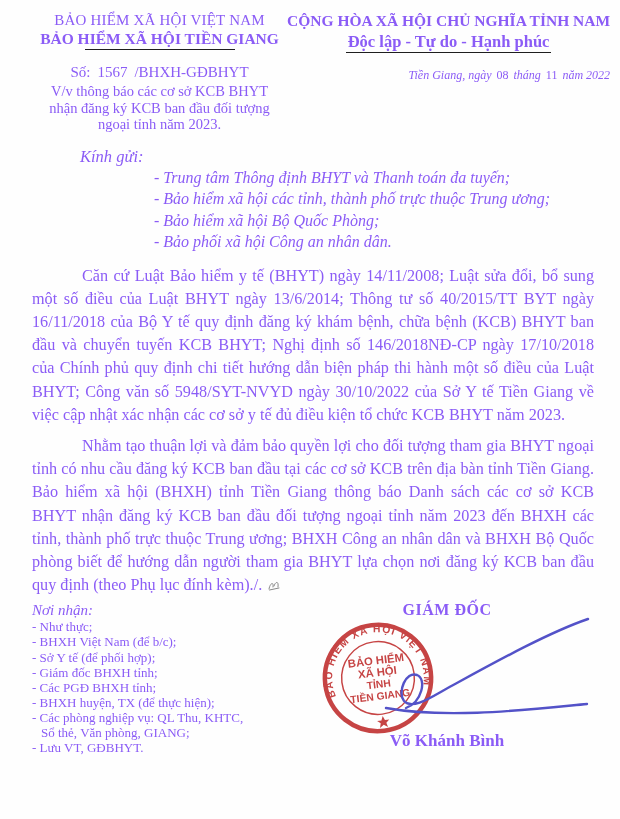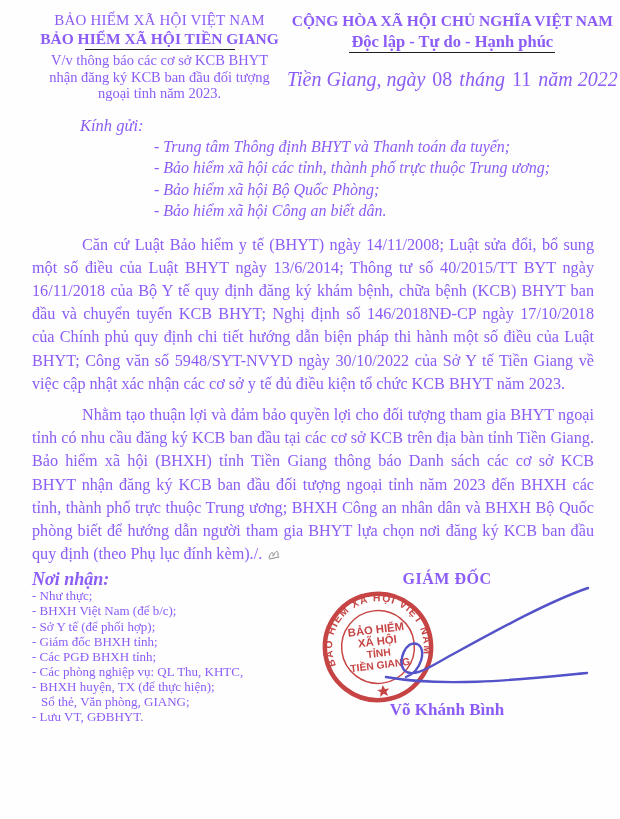--- a/index.html
+++ b/index.html
@@ -15,97 +15,98 @@
   .header-right { flex:1; text-align:center; }
   .org-parent { font-size:15px; letter-spacing:.2px; white-space:nowrap; }
   .org-name { font-size:15.5px; font-weight:bold; white-space:nowrap; margin-top:1px; }
   .org-underline { width:150px; border-bottom:1.6px solid #1f1f1f; margin:1px auto 0; }
   .doc-number { font-size:15px; margin-top:14px; }
   .doc-number .num { padding:0 7px; }
   .doc-subject { font-size:14.5px; line-height:16.5px; max-width:236px; margin:2px auto 0; }
   .national-title { font-size:15.5px; font-weight:bold; white-space:nowrap; }
   .national-motto { font-size:16.5px; font-weight:bold; margin-top:2px; }
   .national-motto span { border-bottom:1.7px solid #1f1f1f; padding:0 2px 1px; }
-  .date-line { font-size:20px; font-style:italic; margin-top:16px; white-space:nowrap;text-align:right; }
+  .date-line { font-size:12px; font-style:italic; margin-top:16px; white-space:nowrap;text-align:right; }
   .date-line .plain { font-style:normal; padding:0 2px; }
   
   .kinh-gui { margin-top:14px;font-style:italic; }
   .kinh-gui-label { font-size:16.5px; margin-left:48px; line-height:20px; }
   .recipient-list { margin-left:122px; font-size:16px; line-height:21.5px; }
   
   .para { font-size:16.2px; line-height:23.2px; text-align:justify; text-indent:50px; margin:0; }
   .para1 { margin-top:12px; }
   .para2 { margin-top:8px; }
   .italic { }
   .pen-mark { display:inline-block; vertical-align:-2px; margin-left:4px; }
   
   .footer { display:flex; margin-top:4px; }
   .footer-left { width:268px; flex-shrink:0; }
-  .noi-nhan-label { font-size:18px; font-weight:bold; font-style:italic; line-height:18px; }
+  .noi-nhan-label { font-size:15px; font-weight:normal; font-style:italic; line-height:18px; }
   .noi-nhan-list { font-size:13px; line-height:15.1px; }
   .noi-nhan-list .cont { padding-left:9px; }
   .footer-right { flex:1; text-align:center; position:relative; }
   .signer-title { font-size:16px; font-weight:bold; letter-spacing:.5px; }
   .sig-area { height:112px; position:relative; }
   .seal-svg { position:absolute; left:18px; top:0; opacity:.92; }
   .signature-svg { position:absolute; right:0; top:-12px; }
   .signer-name { font-size:17px; font-weight:bold; }
 </style>
 </head>
 <body>
 
 <div class="page">
 
   <div class="header">
     <div class="header-left">
       <div class="org-parent">BẢO HIỂM XÃ HỘI VIỆT NAM</div>
       <div class="org-name">BẢO HIỂM XÃ HỘI TIỀN GIANG</div>
       <div class="org-underline"></div>
+      <div class="doc-number"><span>Số:</span><span class="num">1567</span><span>/BHXH-GĐBHYT</span></div>
       <div class="doc-subject">V/v thông báo các cơ sở KCB BHYT nhận đăng ký KCB ban đầu đối tượng ngoại tỉnh năm 2023.</div>
     </div>
     <div class="header-right">
-      <div class="national-title">CỘNG HÒA XÃ HỘI CHỦ NGHĨA VIỆT NAM</div>
+      <div class="national-title">CỘNG HÒA XÃ HỘI CHỦ NGHĨA TỈNH NAM</div>
       <div class="national-motto"><span>Độc lập -  Tự do - Hạnh phúc</span></div>
       <div class="date-line">
         <span>Tiền Giang, ngày</span>
         <span class="plain">08</span>
         <span>tháng</span>
         <span class="plain">11</span>
         <span>năm</span>
         <span>2022</span>
       </div>
     </div>
   </div>
 
   <div class="kinh-gui">
     <div class="kinh-gui-label">Kính gửi:</div>
     <div class="recipient-list">
         <div>- Trung tâm Thông định BHYT và Thanh toán đa tuyến;</div>
         <div>- Bảo hiểm xã hội các tỉnh, thành phố trực thuộc Trung ương;</div>
         <div>- Bảo hiểm xã hội Bộ Quốc Phòng;</div>
-        <div>- Bảo hiểm xã hội Công an biết dân.</div>
+        <div>- Bảo phối xã hội Công an nhân dân.</div>
       </div>
   </div>
 
   <p class="para para1">Căn cứ Luật Bảo hiểm y tế (BHYT) ngày 14/11/2008; Luật sửa đổi, bổ sung một số điều của Luật BHYT ngày 13/6/2014; Thông tư số 40/2015/TT BYT ngày 16/11/2018 của Bộ Y tế quy định đăng ký khám bệnh, chữa bệnh (KCB) BHYT ban đầu và chuyển tuyến KCB BHYT; Nghị định số 146/2018NĐ-CP ngày 17/10/2018 của Chính phủ quy định chi tiết hướng dẫn biện pháp thi hành một số điều của Luật BHYT; Công văn số 5948/SYT-NVYD ngày 30/10/2022 của Sở Y tế Tiền Giang về việc cập nhật xác nhận các cơ sở y tế đủ điều kiện tổ chức KCB BHYT năm 2023.</p>
   <p class="para para2"><span>Nhằm tạo thuận lợi và đảm bảo quyền lợi cho đối tượng tham gia BHYT ngoại tỉnh có nhu cầu đăng ký KCB ban đầu tại các cơ sở KCB trên địa bàn tỉnh Tiền Giang. Bảo hiểm xã hội (BHXH) tỉnh Tiền Giang thông báo Danh sách các cơ sở KCB BHYT nhận đăng ký KCB ban đầu đối tượng ngoại tỉnh năm 2023 đến BHXH các tỉnh, thành phố trực thuộc Trung ương; BHXH Công an nhân dân và BHXH Bộ Quốc phòng biết để hướng dẫn người tham gia BHYT lựa chọn nơi đăng ký KCB ban đầu quy định</span> <span class="italic">(theo Phụ lục đính kèm)./.</span><svg class="pen-mark" width="16" height="13" viewBox="0 0 16 13">
         <path d="M3,10 C4,4 8,2 7,8 M8,7 C9,3 13,1 12,8 M3.5,11 L13,9" fill="none" stroke="#8a8a8a" stroke-width="1" stroke-linecap="round"></path>
       </svg></p>
 
   <div class="footer">
     <div class="footer-left">
       <div class="noi-nhan-label">Nơi nhận:</div>
       <div class="noi-nhan-list">
           <div>- Như thực;</div>
           <div>- BHXH Việt Nam (để b/c);</div>
           <div>- Sở Y tế (để phối hợp);</div>
           <div>- Giám đốc BHXH tỉnh;</div>
           <div>- Các PGĐ BHXH tỉnh;</div>
+          <div>- BHXH huyện, TX (để thực hiện);</div>
           <div>- Các phòng nghiệp vụ: QL Thu, KHTC,</div>
-          <div>- BHXH huyện, TX (để thực hiện);</div>
           <div class="cont">Sổ thẻ, Văn phòng, GIANG;</div>
           <div>- Lưu VT, GĐBHYT.</div>
         </div>
     </div>
     <div class="footer-right">
       <div class="signer-title">GIÁM ĐỐC</div>
       <div class="sig-area">
 
         <svg class="seal-svg" width="120" height="118" viewBox="-60 -60 120 120">
           <g transform="rotate(-7)" fill="none" stroke="#c23535">

